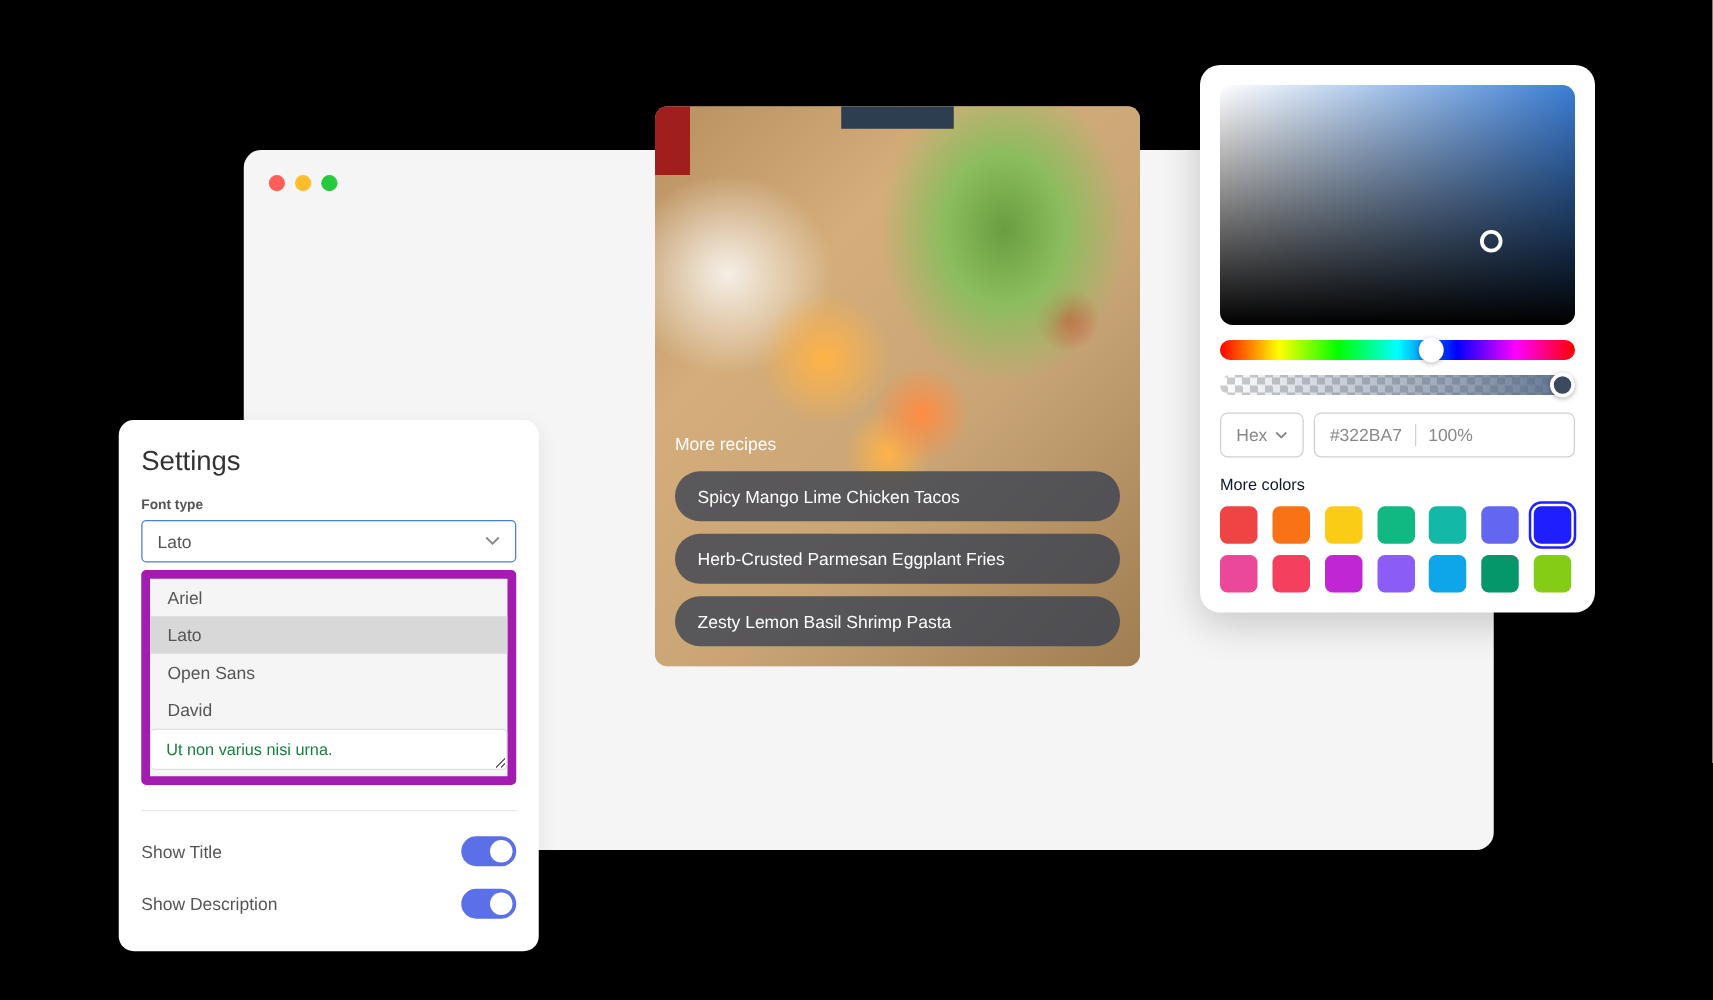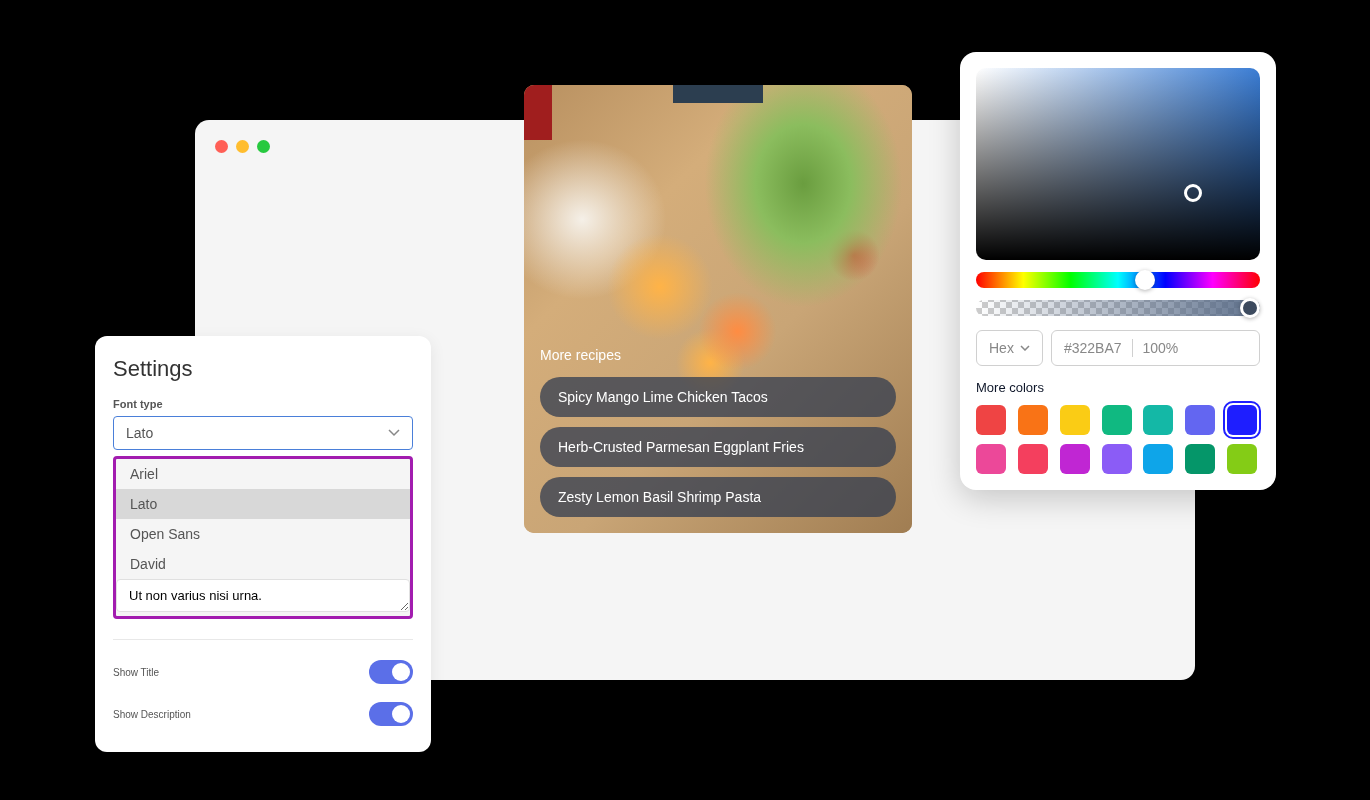--- a/index.html
+++ b/index.html
@@ -73,59 +73,59 @@
       font-size: 14px;
       color: #555;
       cursor: pointer;
     }
     .chevron-down {
       width: 12px;
       height: 8px;
     }
     .font-dropdown {
       margin-top: 6px;
-      border: 3px solid #a21caf;
+      border: 7px solid #a21caf;
       border-radius: 4px;
       background: #f5f5f5;
       overflow: hidden;
     }
     .font-option {
       padding: 7px 14px;
       font-size: 14px;
       color: #555;
       cursor: pointer;
     }
     .font-option.selected {
       background: #d8d8d8;
     }
     .text-input {
       width: 100%;
       border: 1px solid #e0e0e0;
       border-radius: 4px;
       padding: 8px 12px;
       font-size: 13px;
-      color: #000000;
+      color: #15803d;
       margin-top: 0;
       resize: vertical;
       font-family: inherit;
     }
     .divider {
       height: 1px;
       background: #e8e8e8;
       margin: 20px 0;
     }
     .toggle-row {
       display: flex;
       justify-content: space-between;
       align-items: center;
       margin-bottom: 18px;
     }
     .toggle-row:last-child { margin-bottom: 0; }
     .toggle-label {
-      font-size: 10px;
+      font-size: 14px;
       color: #555;
     }
     .toggle {
       width: 44px;
       height: 24px;
       background: #5b6fe8;
       border-radius: 12px;
       position: relative;
       cursor: pointer;
     }

